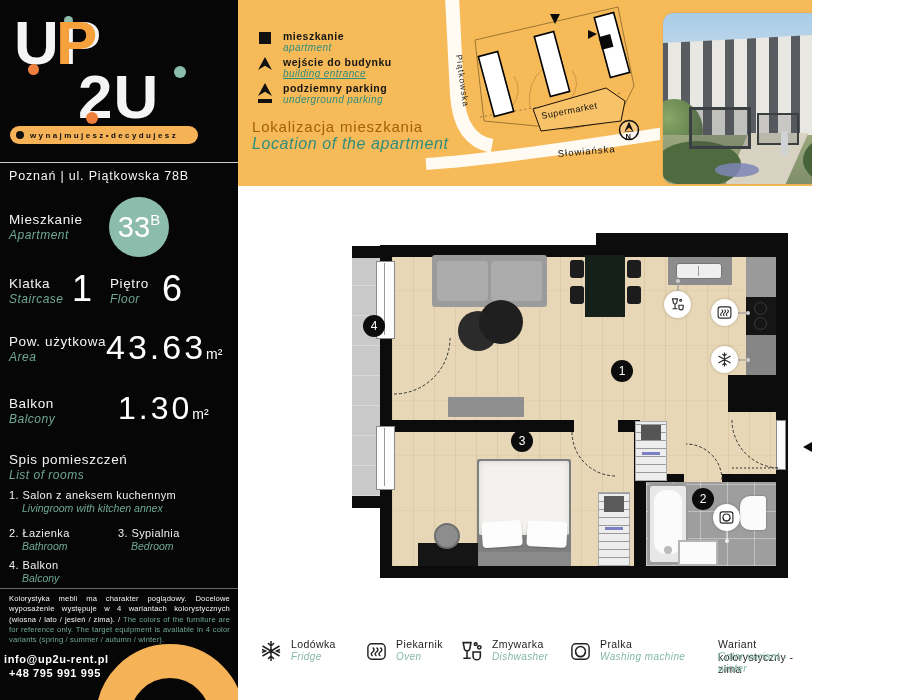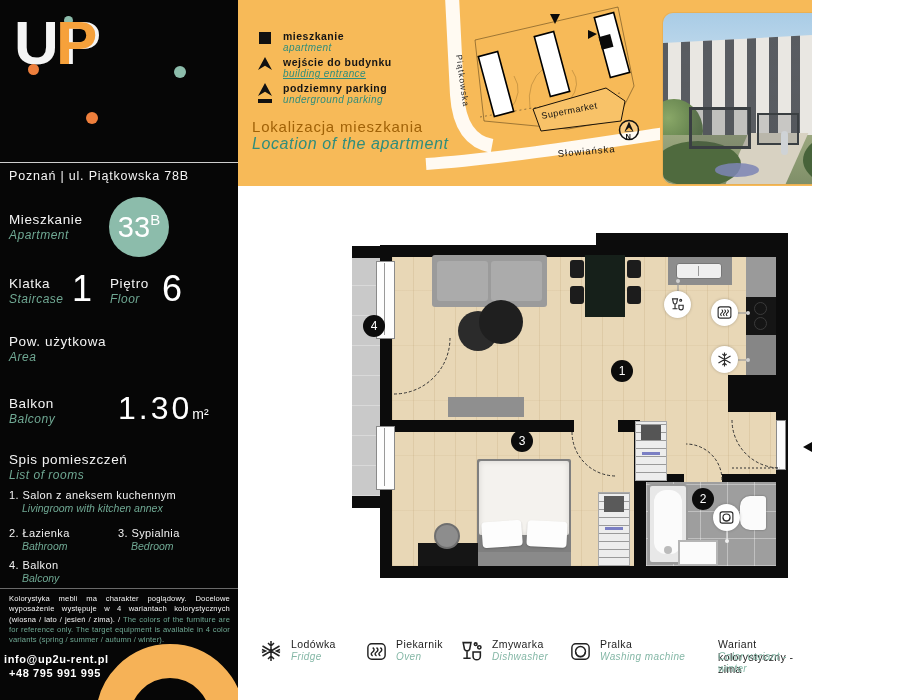--- a/index.html
+++ b/index.html
@@ -59,28 +59,35 @@
 <body>
 
 <div class="stage">
 
   <div class="abs sidebar">
 
     <div class="abs" style="left:12px;top:8px;width:210px;height:150px;">
       <div class="abs logo-big" style="left:2px;top:4px;">
         <span class="w">UP</span>
       </div>
+      <div class="abs logo-big" style="left:66px;top:58px;">
+        <span class="w">2U</span>
+      </div>
       <div class="abs dot" style="left:52px;top:8px;width:9px;height:9px;background:#8cbcab;"></div>
       <div class="abs dot" style="left:16px;top:56px;width:11px;height:11px;background:#ee7f3c;"></div>
       <div class="abs dot" style="left:74px;top:104px;width:12px;height:12px;background:#ee7f3c;"></div>
       <div class="abs dot" style="left:162px;top:58px;width:12px;height:12px;background:#8cbcab;"></div>
 
       <div class="abs logo-big logo-orange" style="left:44px;top:4px;">P</div>
     </div>
 
+    <div class="abs pill" style="left:10px;top:126px;width:172px;">
+      <div class="dot" style="width:8px;height:8px;background:#111;"></div>
+      <div class="pill-text">wynajmujesz•decydujesz</div>
+    </div>
 
     <div class="abs sb-divider" style="top:162px;"></div>
 
     <div class="abs w" style="left:9px;top:169px;font-size:12.5px;letter-spacing:.8px;">Poznań | ul. Piątkowska 78B</div>
 
     <div class="abs lbl w" style="left:9px;top:212px;">Mieszkanie</div>
     <div class="abs sub teal-i" style="left:9px;top:228px;">Apartment</div>
     <div class="abs apt-circle" style="left:109px;top:197px;">
       <span style="font-size:29px;">33</span>
       <span style="font-size:15px;position:relative;top:-8px;">B</span>
@@ -88,20 +95,21 @@
 
     <div class="abs lbl w" style="left:9px;top:276px;">Klatka</div>
     <div class="abs sub teal-i" style="left:9px;top:292px;">Staircase</div>
     <div class="abs bignum" style="left:72px;top:268px;font-size:36px;">1</div>
     <div class="abs lbl w" style="left:110px;top:276px;">Piętro</div>
     <div class="abs sub teal-i" style="left:110px;top:292px;">Floor</div>
     <div class="abs bignum" style="left:162px;top:268px;font-size:36px;">6</div>
 
     <div class="abs lbl w" style="left:9px;top:334px;">Pow. użytkowa</div>
     <div class="abs sub teal-i" style="left:9px;top:350px;">Area</div>
+    <div class="abs bignum" style="left:106px;top:328px;font-size:34px;letter-spacing:3px;"><span>43.63</span><span class="unit">m²</span></div>
 
     <div class="abs lbl w" style="left:9px;top:396px;">Balkon</div>
     <div class="abs sub teal-i" style="left:9px;top:412px;">Balcony</div>
     <div class="abs bignum" style="left:118px;top:390px;font-size:32px;letter-spacing:3px;"><span>1.30</span><span class="unit">m²</span></div>
 
     <div class="abs lbl w" style="left:9px;top:452px;">Spis pomieszczeń</div>
     <div class="abs sub teal-i" style="left:9px;top:468px;">List of rooms</div>
 
     <div class="abs rooms-item" style="left:9px;top:489px;">1. Salon z aneksem kuchennym</div>
     <div class="abs rooms-en teal-i" style="left:22px;top:502px;">Livingroom with kitchen annex</div>

